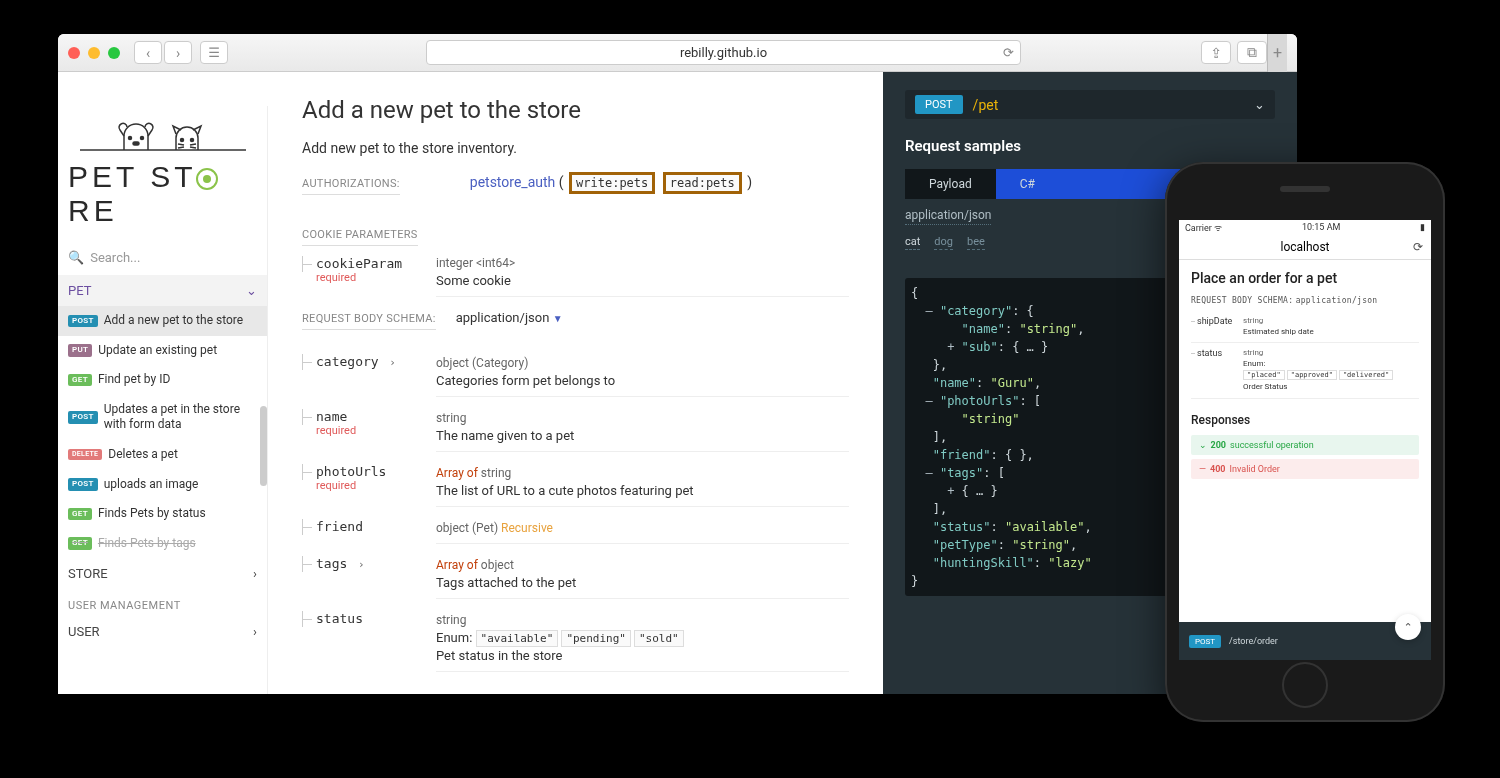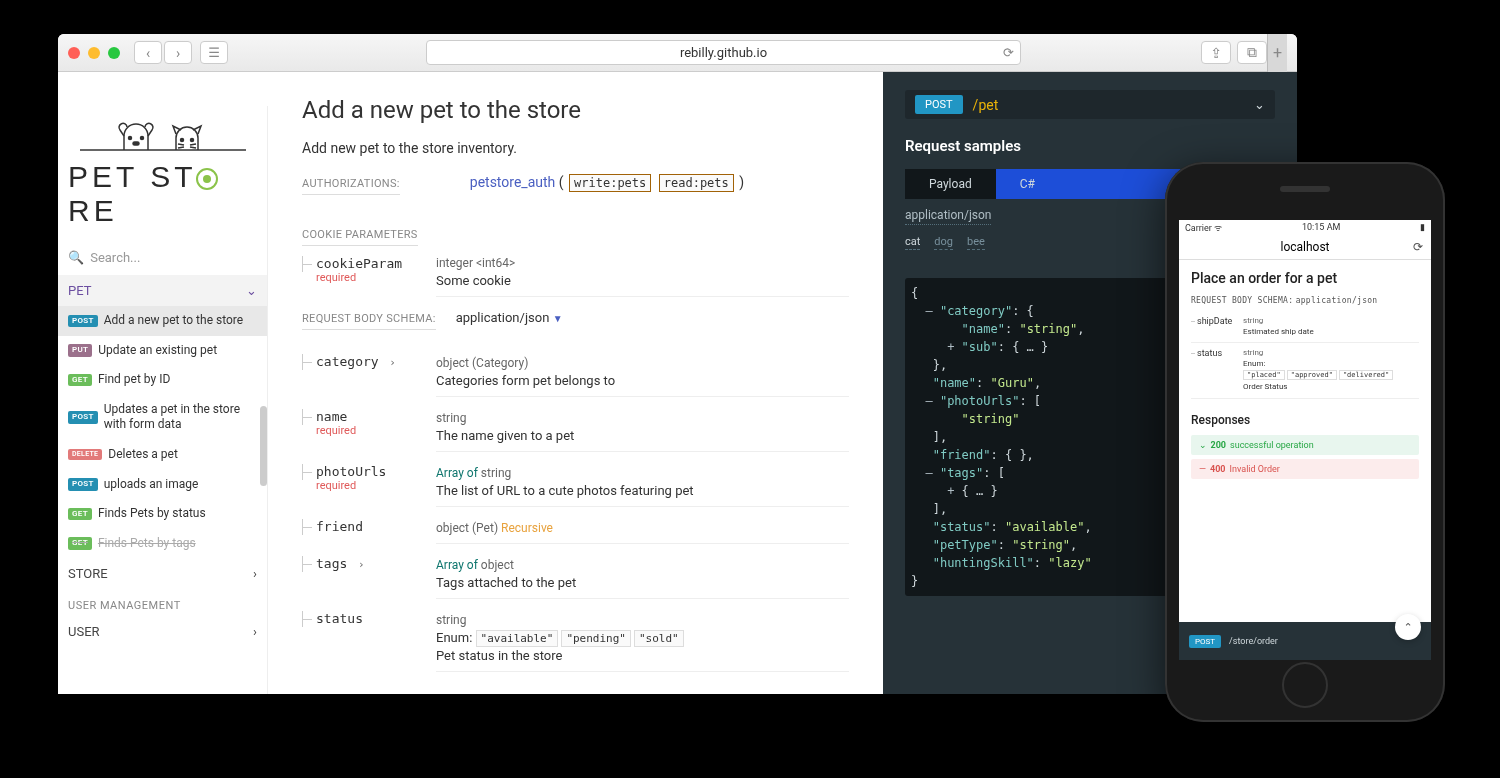--- a/index.html
+++ b/index.html
@@ -36,30 +36,30 @@
 .b-post { background: #248fb2; } .b-put { background: #9b708b; text-align: center; } .b-get { background: #6bbd5b; } .b-delete { background: #e27a7a; font-size: 7px; }
 .scroll-thumb { position: absolute; right: 0; top: 300px; width: 7px; height: 80px; background: #ccc; border-radius: 4px; }
 
 
 .main { flex: 1; padding: 24px 34px; overflow: hidden; font-size: 14px; color: #333; }
 .main h1 { font-size: 24px; font-weight: 400; margin-bottom: 16px; }
 .desc { font-size: 14px; margin-bottom: 18px; }
 .sec-label { font-size: 11px; color: #888; letter-spacing: .3px; border-bottom: 1px solid #ddd; padding-bottom: 4px; display: inline-block; margin-bottom: 10px; }
 .auth-row { display: flex; align-items: baseline; gap: 70px; margin-bottom: 20px; }
 .auth-val { color: #4a5fc1; }
-.scope { font-family: monospace; font-size: 12px; border: 1px solid #a16207; padding: 1px 4px; margin: 0 2px; color: #333; background: #fafafa; }
+.scope { font-family: monospace; font-size: 12px; border: 3px solid #a16207; padding: 1px 4px; margin: 0 2px; color: #333; background: #fafafa; }
 .param-row { display: flex; gap: 16px; margin-bottom: 6px; padding-bottom: 6px; }
 .param-left { width: 118px; position: relative; padding-left: 14px; }
 .param-tree { position: absolute; left: 0; top: 8px; width: 10px; height: 1px; background: #ccc; }
 .param-tree::before { content:""; position:absolute; left:0; top:-8px; width:1px; height:16px; background:#ccc; }
 .param-name { font-size: 13px; font-family: monospace; }
 .param-req { font-size: 11px; color: #e05a5a; }
 .param-right { flex: 1; border-bottom: 1px solid #eee; padding-bottom: 8px; }
 .param-type { font-size: 12px; color: #666; }
-.param-type .array-of { color: #0f766e; }
+.param-type .array-of { color: #c2410c; }
 .param-desc { font-size: 13px; margin-top: 3px; }
 .recursive { color: #e8a23d; }
 .enum-tag { font-family: monospace; font-size: 11px; border: 1px solid #ddd; padding: 1px 4px; margin-right: 3px; background: #fafafa; }
 .schema-row { display: flex; gap: 20px; align-items: baseline; margin-bottom: 14px; }
 .schema-val { color: #333; font-size: 13px; }
 .schema-caret { color: #4a5fc1; font-size: 10px; }
 .expand-caret { font-size: 11px; color: #666; margin-left: 4px; }
 
 
 .dark-panel { width: 414px; background: #263238; color: #cfd8dc; padding: 18px 22px; font-size: 13px; overflow: hidden; }

